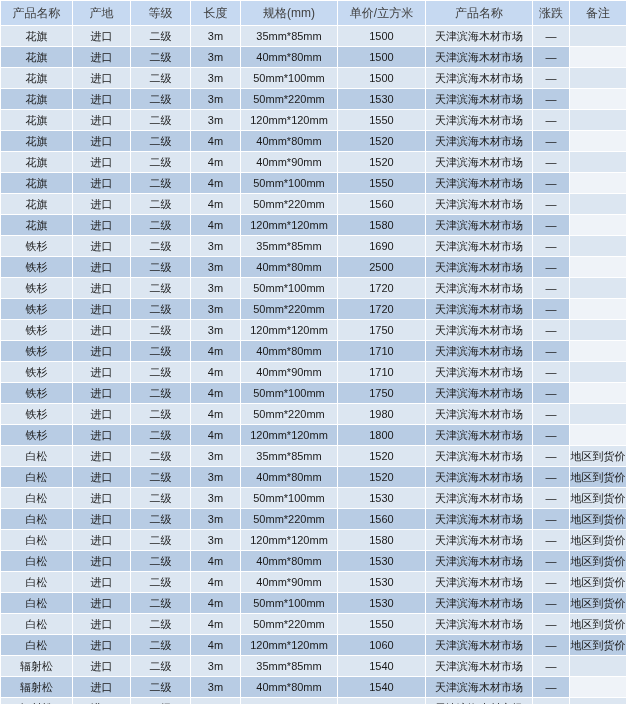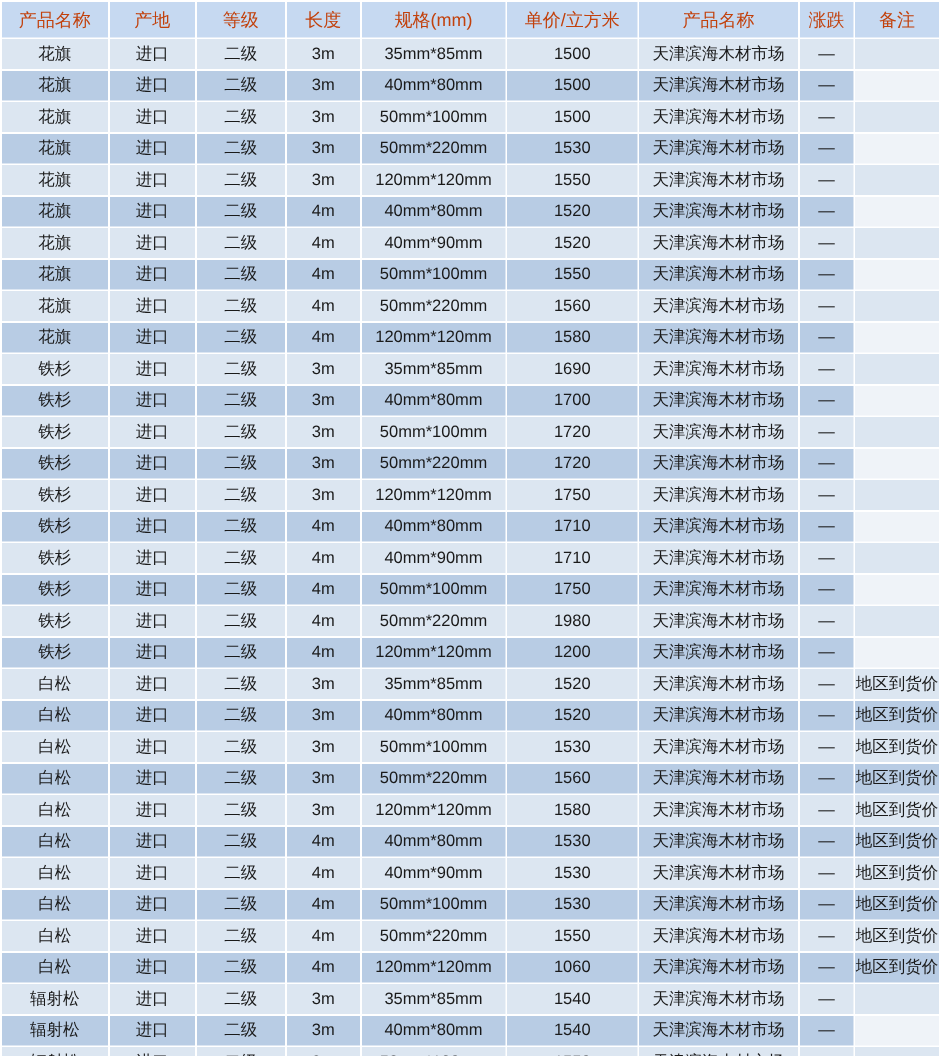--- a/index.html
+++ b/index.html
@@ -37,21 +37,21 @@
     vertical-align: middle;
     padding: 0;
     height: 20px;
     line-height: 20px;
     white-space: nowrap;
     overflow: hidden;
     font-weight: normal;
   }
   table.price-table thead th {
     background: #c6d9f1;
-    color: #c2410c;
+    color: #404040;
     font-size: 12px;
     font-weight: normal;
     height: 24px;
     line-height: 24px;
     border: 1px solid #ffffff;
   }
   table.price-table tbody tr.even td {
     background: #dce6f1;
   }
   table.price-table tbody tr.odd td {
@@ -213,21 +213,21 @@
         <td>天津滨海木材市场</td>
         <td>—</td>
         <td class="remark-empty"></td>
       </tr>
       <tr class="odd">
         <td>铁杉</td>
         <td>进口</td>
         <td>二级</td>
         <td>3m</td>
         <td>40mm*80mm</td>
-        <td>1700</td>
+        <td>2500</td>
         <td>天津滨海木材市场</td>
         <td>—</td>
         <td class="remark-empty"></td>
       </tr>
       <tr class="even">
         <td>铁杉</td>
         <td>进口</td>
         <td>二级</td>
         <td>3m</td>
         <td>50mm*100mm</td>
@@ -301,21 +301,21 @@
         <td>天津滨海木材市场</td>
         <td>—</td>
         <td class="remark-empty"></td>
       </tr>
       <tr class="odd">
         <td>铁杉</td>
         <td>进口</td>
         <td>二级</td>
         <td>4m</td>
         <td>120mm*120mm</td>
-        <td>1200</td>
+        <td>1800</td>
         <td>天津滨海木材市场</td>
         <td>—</td>
         <td class="remark-empty"></td>
       </tr>
       <tr class="even">
         <td>白松</td>
         <td>进口</td>
         <td>二级</td>
         <td>3m</td>
         <td>35mm*85mm</td>

